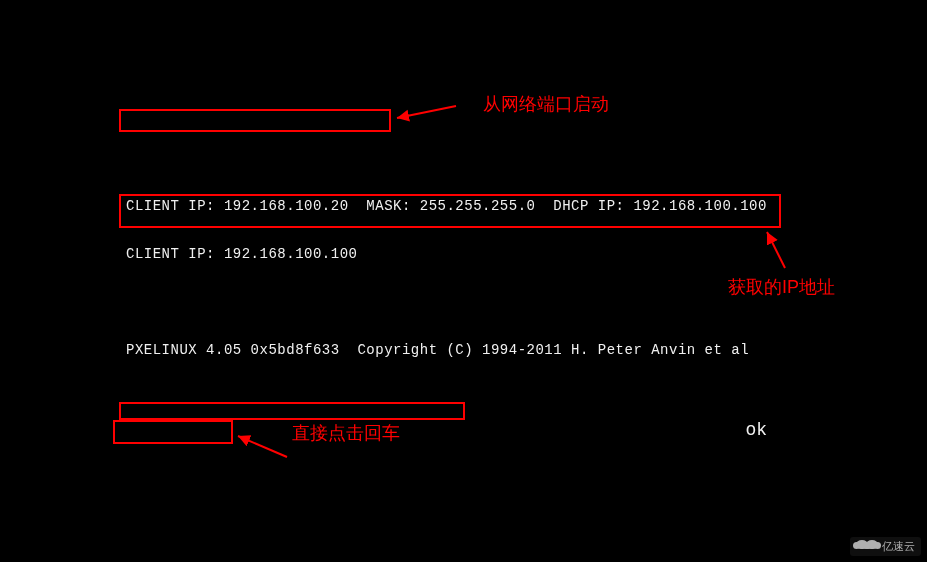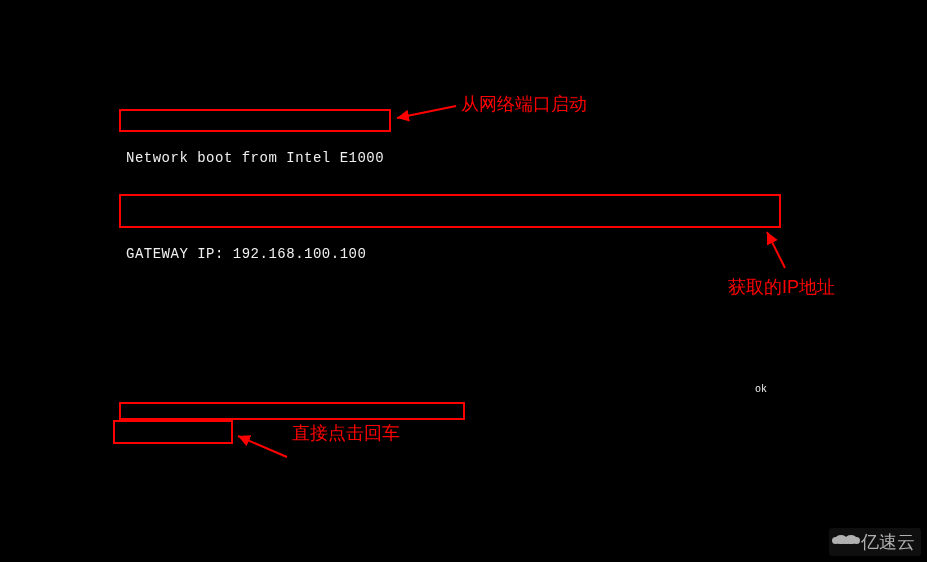--- a/index.html
+++ b/index.html
@@ -18,23 +18,23 @@
       color: #f0f0f0;
       font-size: 14px;
       line-height: 16px;
       white-space: pre;
       letter-spacing: 0.5px;
     }
     .line { display: block; min-height: 16px; }
     .ok-status {
       position: absolute;
       right: 160px;
-      top: 384px;
+      top: 420px;
       color: #f0f0f0;
-      font-size: 10px;
+      font-size: 18px;
       font-family: "Courier New", monospace;
     }
     
     .hl {
       position: absolute;
       border: 2px solid #ff0000;
       background: transparent;
       pointer-events: none;
     }
     .hl-netboot { left: 119px; top: 109px; width: 272px; height: 23px; }
@@ -48,34 +48,34 @@
     }
     .arrow svg { overflow: visible; }
     
     .anno {
       position: absolute;
       color: #ff0000;
       font-family: "SimSun", "Microsoft YaHei", sans-serif;
       font-size: 18px;
       pointer-events: none;
     }
-    .anno-net { left: 461px; top: 92px; }
+    .anno-net { left: 483px; top: 92px; }
     .anno-ip { left: 728px; top: 267px; margin-top: 8px; }
     .anno-enter { left: 292px; top: 421px; }
     
     .watermark {
       position: absolute;
       right: 6px;
       bottom: 6px;
       display: flex;
       align-items: center;
       gap: 4px;
       color: #b0b0b0;
       font-family: "Microsoft YaHei", sans-serif;
-      font-size: 18px;
+      font-size: 11px;
       background: rgba(255,255,255,0.06);
       padding: 2px 6px;
       border-radius: 3px;
       justify-content: center;
     }
     .watermark .logo {
       width: 22px;
       height: 14px;
       display: flex;
       gap: -4px;
@@ -101,24 +101,25 @@
       width: 7px; height: 7px;
       background: #b0b0b0;
       border-radius: 50%;
       right: -3px; top: 2px;
     }
   </style>
 </head>
 <body>
 
 <div class="console">
-  <span class="line">Network boot from Intel E1000</span>
   <span class="line"></span>
-  <span class="line">GATEWAY IP: 192.168.100.100</span>
+  <span class="line">CLIENT IP: 192.168.100.20  MASK: 255.255.255.0  DHCP IP: 192.168.100.100</span>
+  <span class="line">CLIENT IP: 192.168.100.100</span>
   <span class="line"></span>
+  <span class="line">PXELINUX 4.05 0x5bd8f633  Copyright (C) 1994-2011 H. Peter Anvin et al</span>
   
   
   
   
   
   
   
   
   
   

